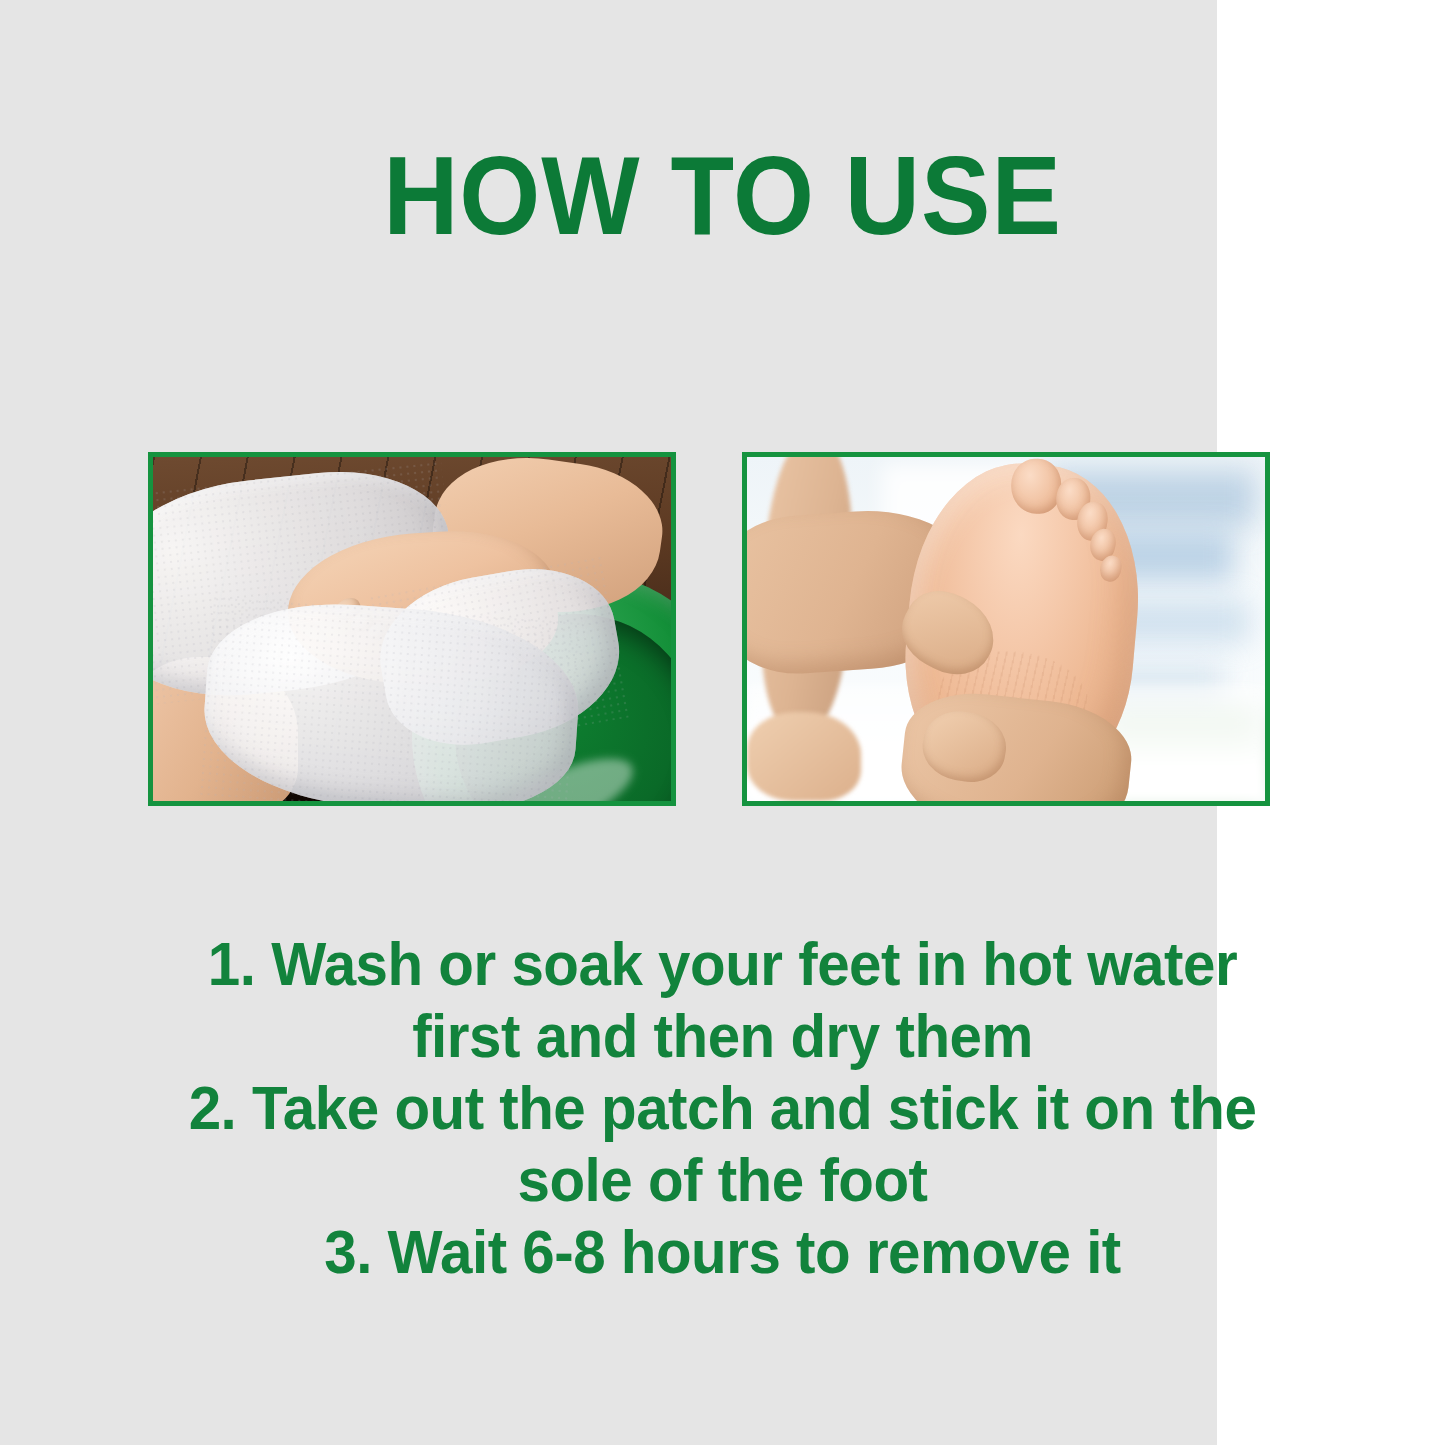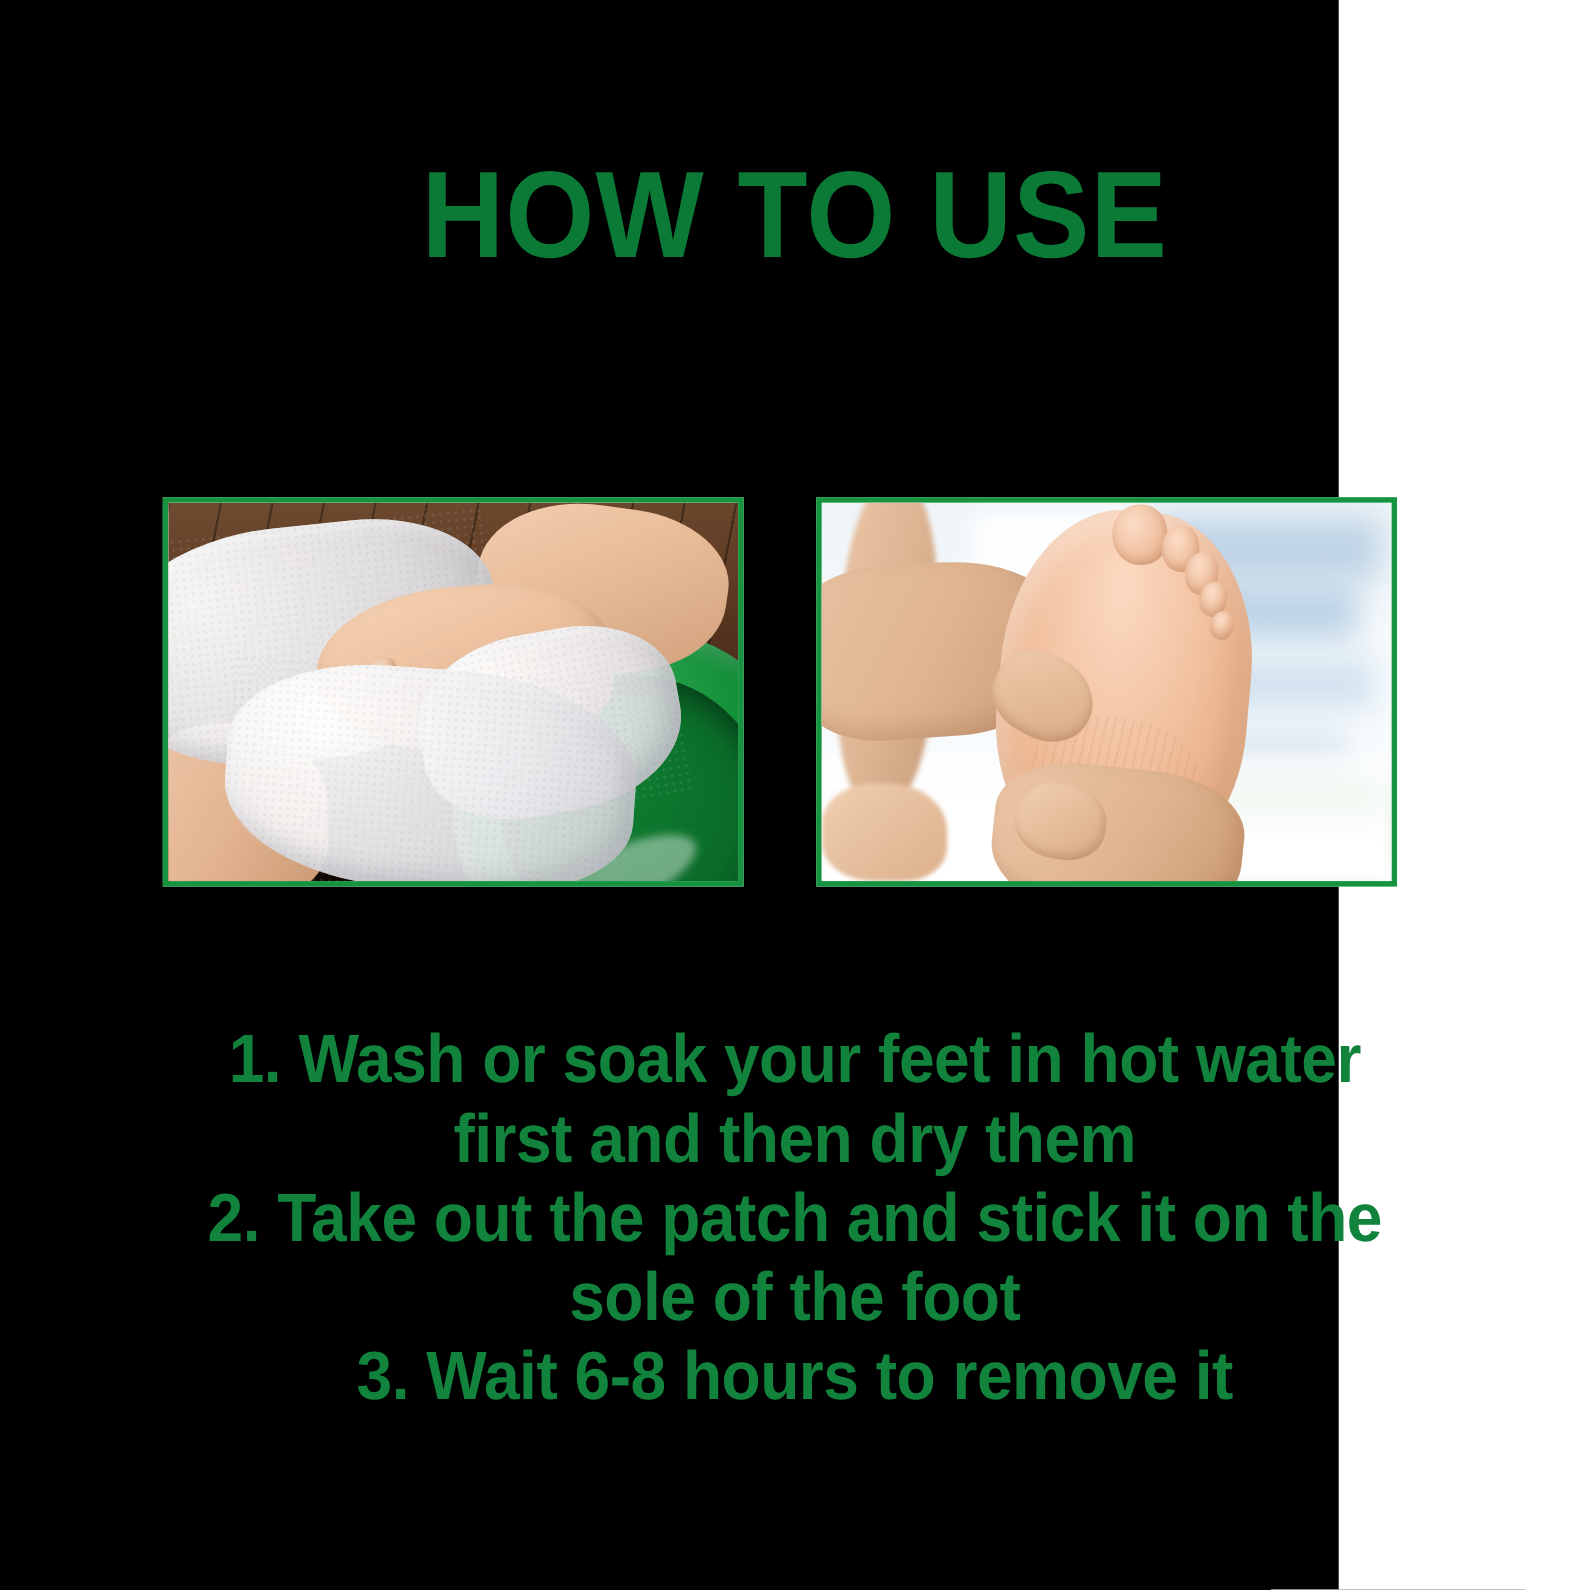--- a/index.html
+++ b/index.html
@@ -12,21 +12,21 @@
     height: 1445px;
     overflow: hidden;
     font-family: "Liberation Sans", sans-serif;
     -webkit-font-smoothing: antialiased;
   }
 
   .page {
     position: relative;
     width: 1217px;
     height: 1445px;
-    background: #000000;
+    background: #e5e5e5;
   }
 
   
   .title {
     position: absolute;
     left: 0;
     top: 140px;
     width: 1445px;
     text-align: center;
     color: #0c7a37;

